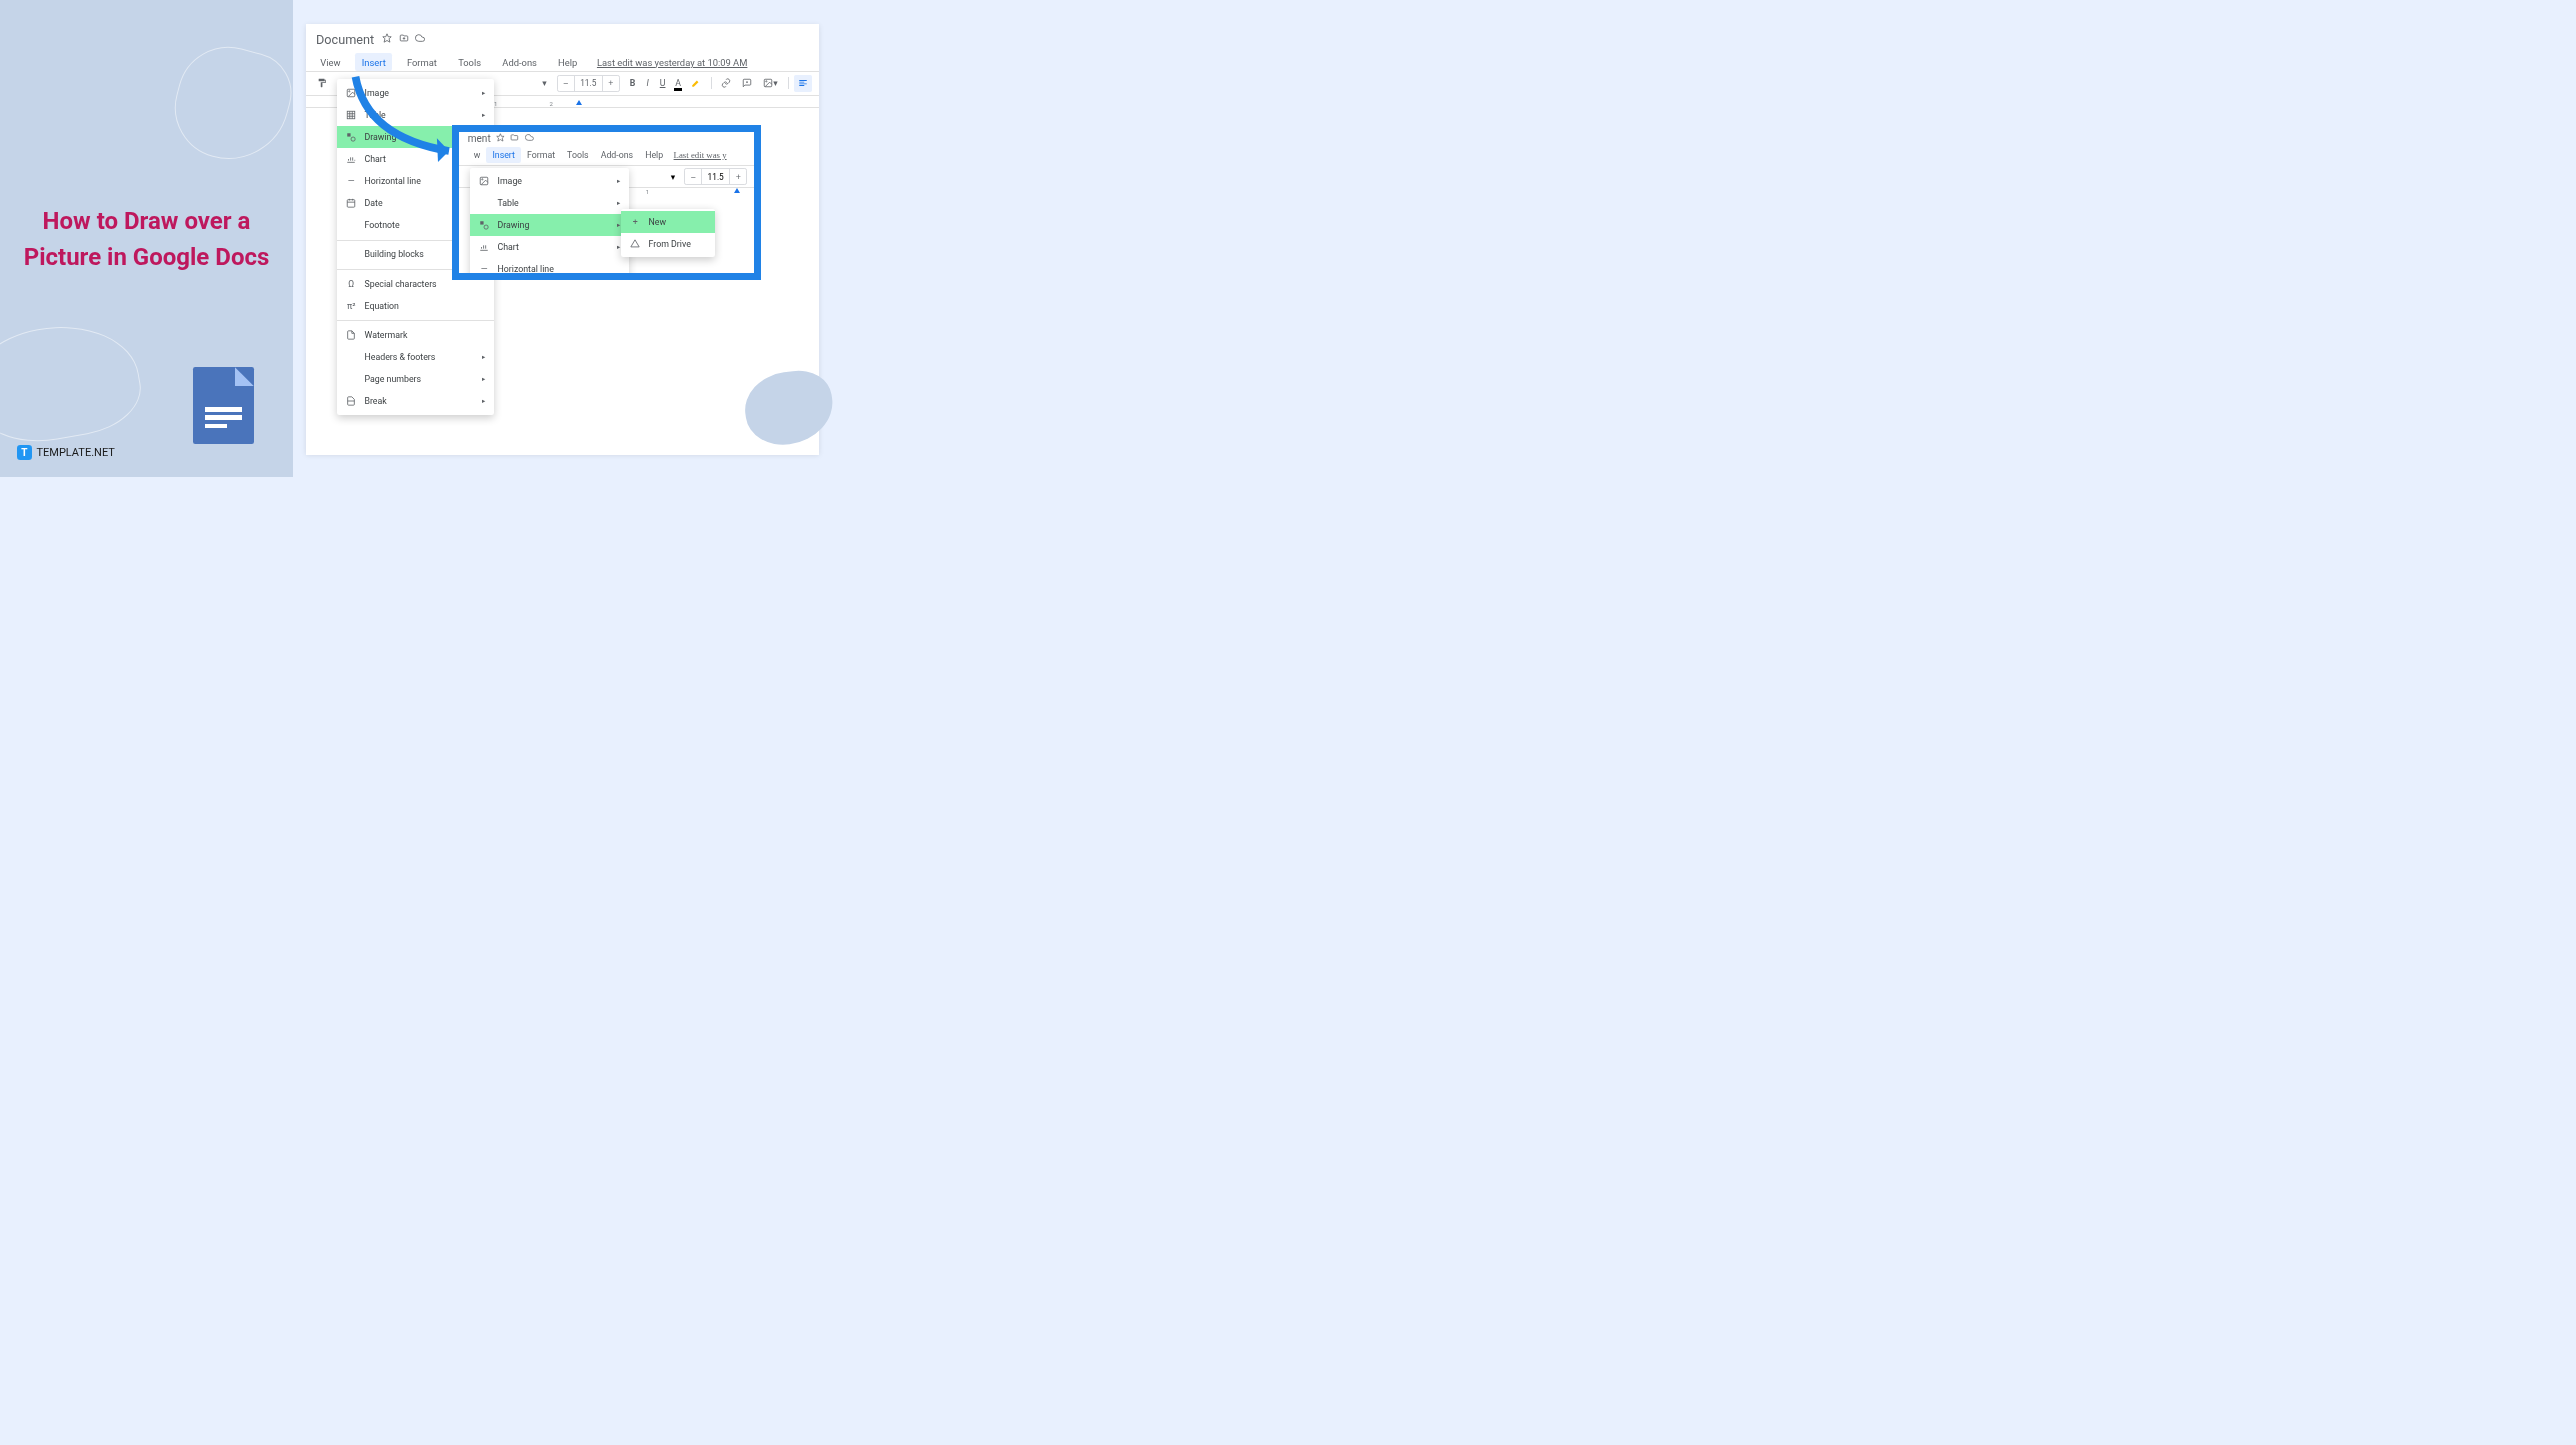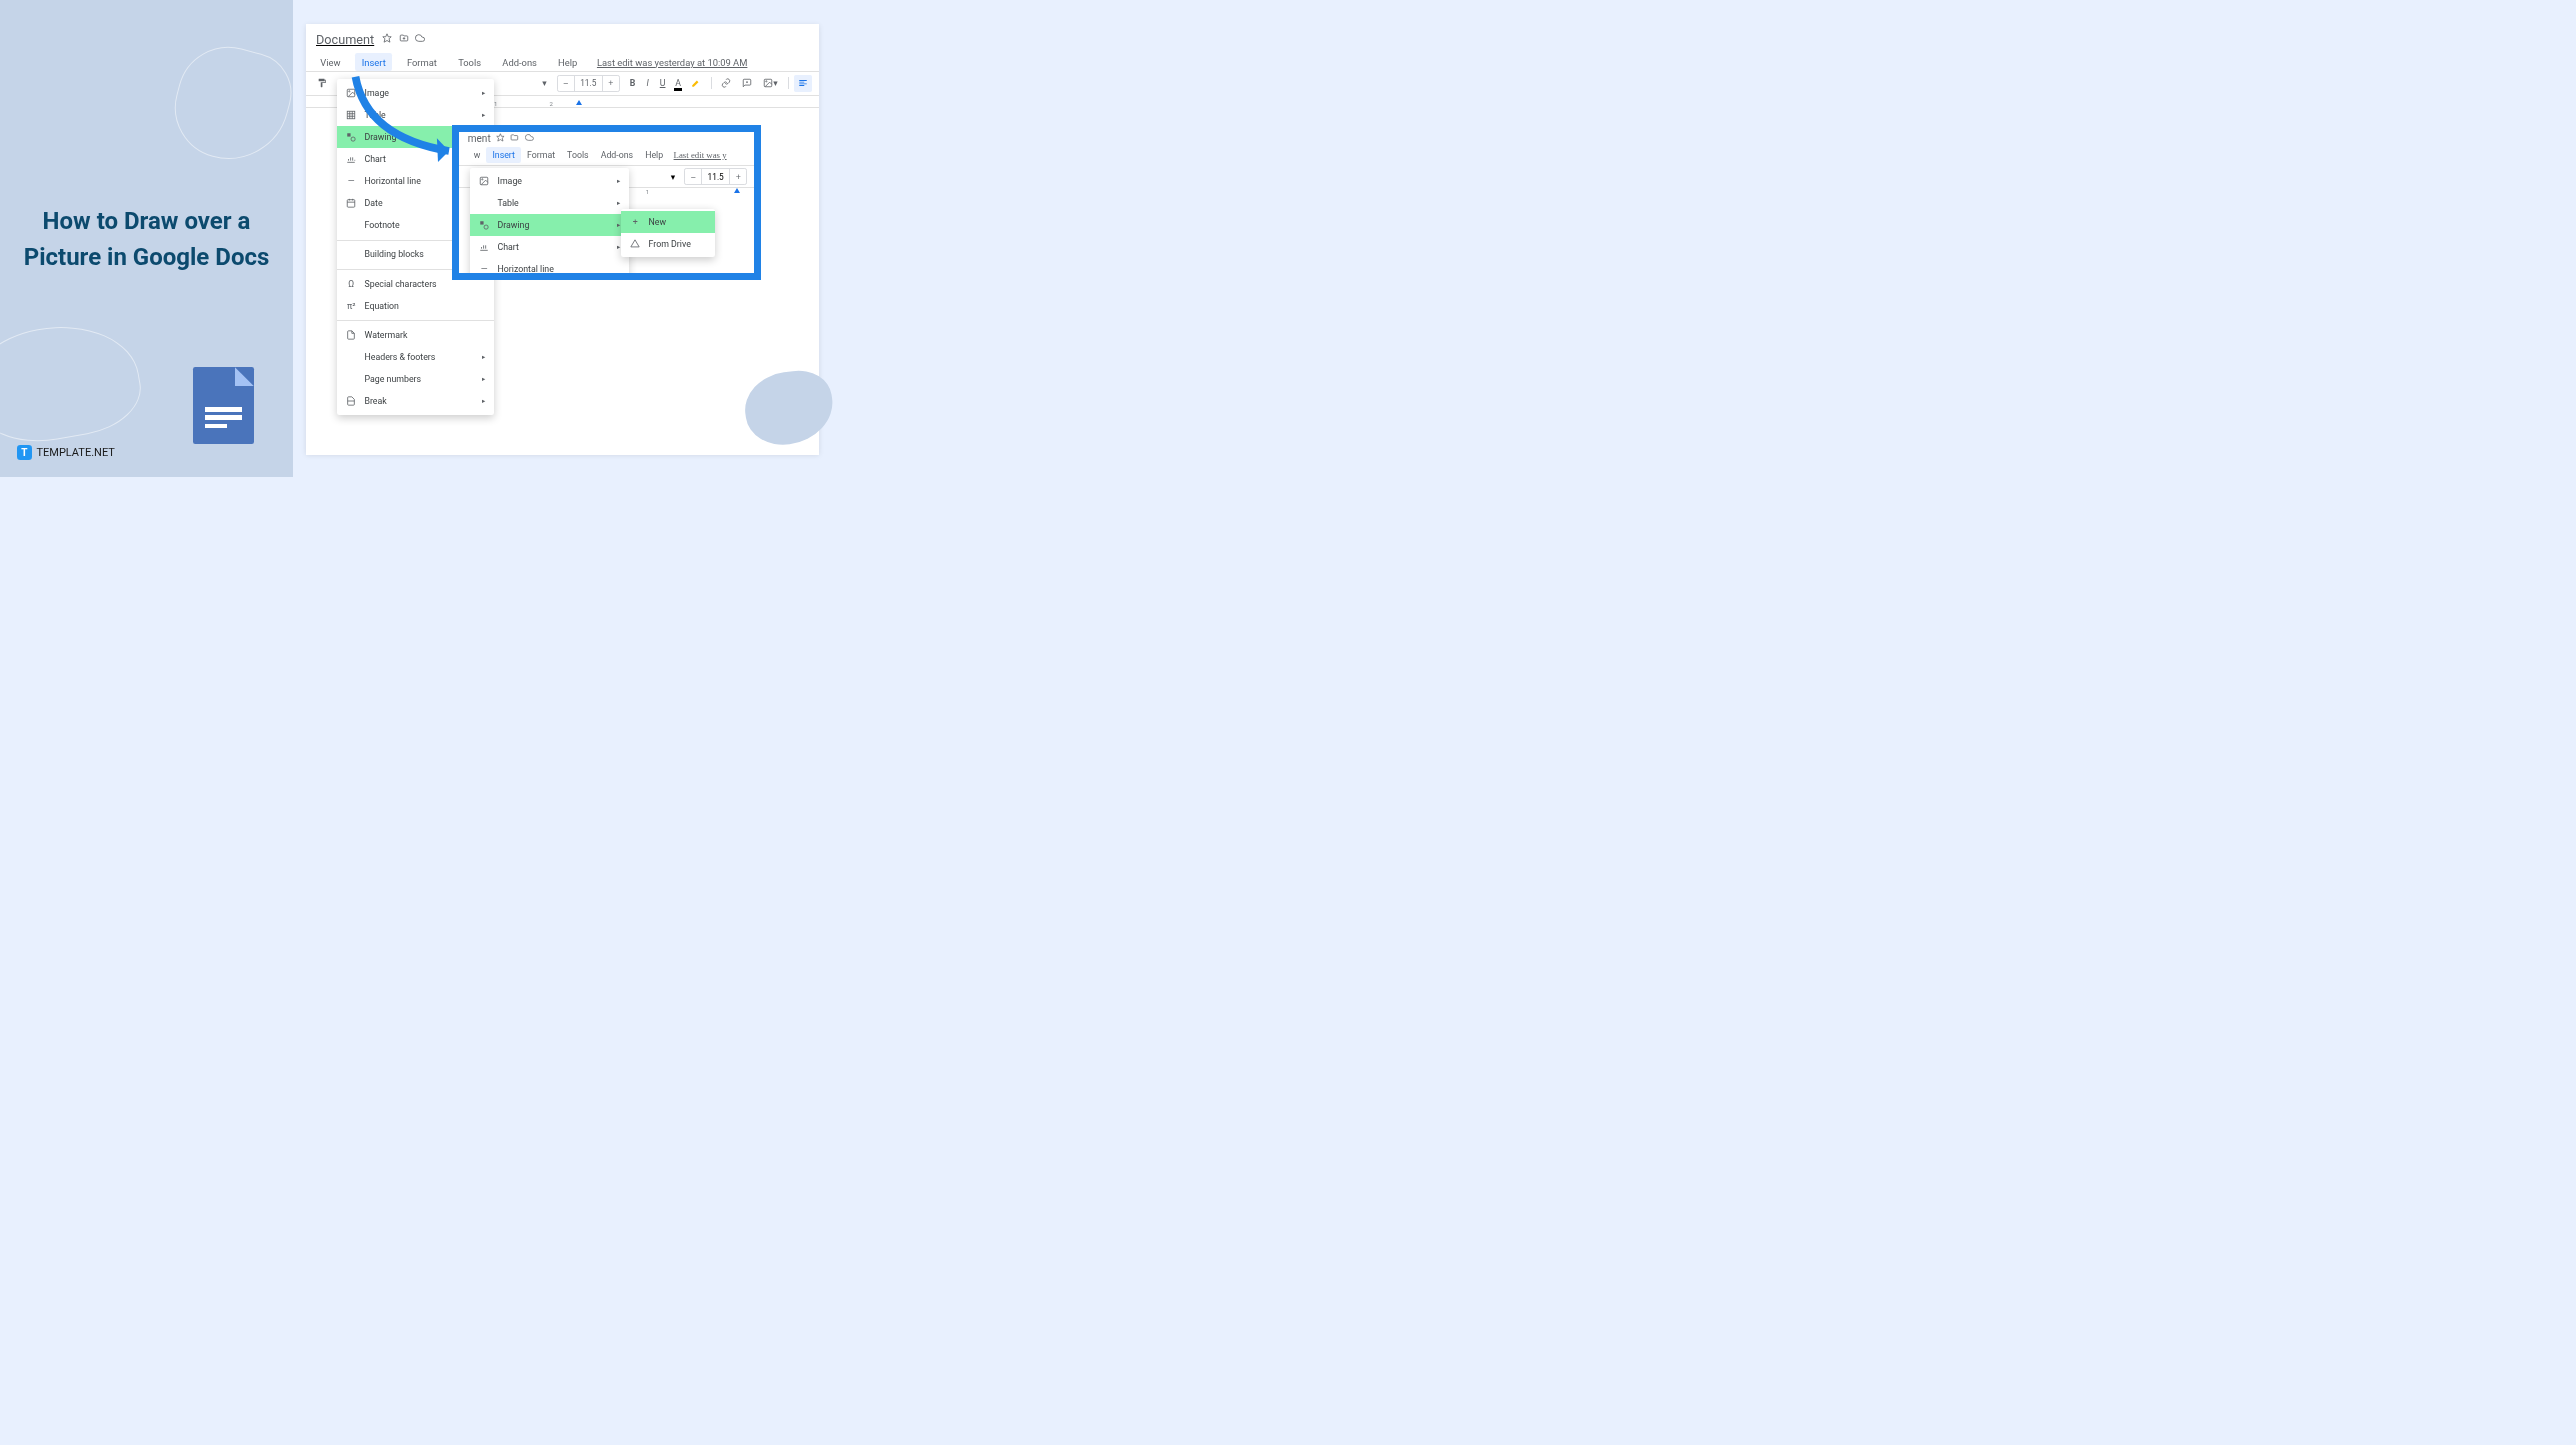--- a/index.html
+++ b/index.html
@@ -42,21 +42,21 @@
       left: -10%;
       width: 166px;
       height: 110px;
       border: 1.1px solid rgba(255,255,255,0.5);
       border-radius: 50% 60% 40% 50%;
       transform: rotate(-10deg);
     }
     .title-text {
       font-size: 24px;
       font-weight: 700;
-      color: #0c4a6e;
+      color: #be185d;
       text-align: center;
       line-height: 1.5;
       z-index: 2;
     }
     .docs-icon {
       width: 61px;
       height: 77px;
       background: #4a74bb;
       border-radius: 2.2px;
       position: absolute;
@@ -113,21 +113,20 @@
       position: absolute;
       left: 306px;
       top: 24px;
       width: 513px;
       height: 431px;
       background: white;
       box-shadow: 0 1.1px 5.5px rgba(0,0,0,0.1);
     }
     .doc-header {
       padding: 7.7px 10px 3.3px;
-      text-decoration: underline;
     }
     .doc-title-row {
       display: flex;
       align-items: center;
       gap: 7.7px;
     }
     .doc-title {
       font-size: 12.7px;
       color: #5f6368;
       font-weight: 400;

